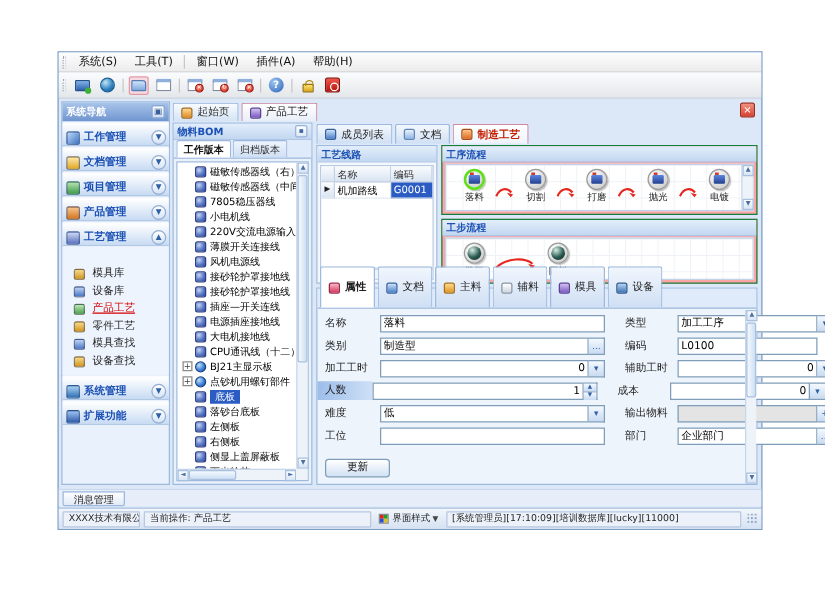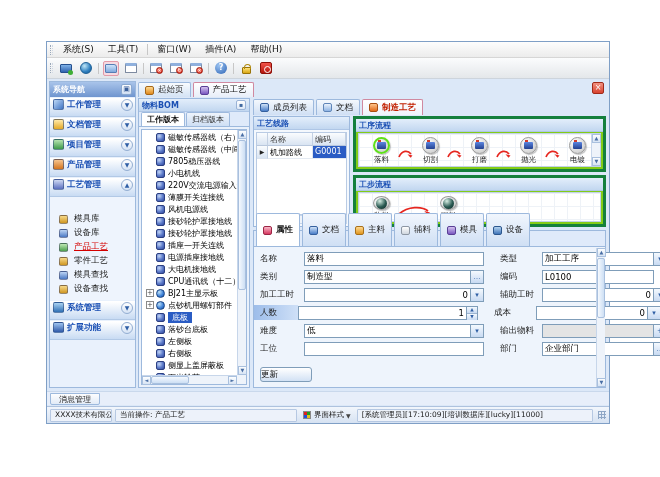--- a/index.html
+++ b/index.html
@@ -34,21 +34,21 @@
   .ic-exit::after { content:""; position:absolute; left:2.5px; top:2.5px; width:5px; height:5px; border:1.5px solid #fff; border-radius:50%; }
   
   .sidebar { position:absolute; left:2px; top:39px; width:87px; height:307px;
     background:#e9f1fc; border:1px solid #9db9dd; }
   .sb-head { height:15px; background:linear-gradient(#a9c4ea,#6f95cf); color:#fff; font-size:8px; font-weight:bold;
     display:flex; align-items:center; padding:0 3px; }
   .sb-head .spring { flex:1; }
   .sb-headbtn { width:11px; height:11px; background:linear-gradient(#fdfeff,#cfdef3); border:1px solid #8aa8cf; border-radius:2px;
     color:#3a5f9a; font-size:7px; line-height:9px; text-align:center; }
   .group { height:19px; margin-top:1px; background:linear-gradient(#ffffff,#c8dbf3); border-top:1px solid #fff; border-bottom:1px solid #b2c9e6;
-    display:flex; align-items:flex-start; padding:0 2px; }
+    display:flex; align-items:flex-end; padding:0 2px; }
   .group .glabel { flex:1; font-size:8.5px; font-weight:bold; color:#1b50b4; }
   .gicon { width:11px; height:11px; border-radius:2px; margin:0 3px 0 1px; border:1px solid rgba(40,70,120,.55); }
   .gi-work { background:linear-gradient(135deg,#bfd9f7,#3f74c4); }
   .gi-doc { background:linear-gradient(#ffe9a8,#e3a826); }
   .gi-proj { background:linear-gradient(#b5e3b0,#3f9a4a); }
   .gi-prod { background:linear-gradient(#f6c48e,#d4751f); }
   .gi-craft { background:linear-gradient(#cfd9f2,#5b6fc0); }
   .gi-sys { background:linear-gradient(#a9d2f2,#2f6fb4); }
   .gi-conf { background:linear-gradient(#e6e6e6,#8a9097); }
   .gi-ext { background:linear-gradient(#9fc4f0,#2f59a8); }
@@ -116,21 +116,21 @@
   .grow { display:flex; height:13px; font-size:8px; }
   .ghead .gcell { background:linear-gradient(#fafcfe,#d9e4f2); border-right:1px solid #c3d0e2; border-bottom:1px solid #b9c8dd; color:#333; }
   .gcell { padding:1px 2px; overflow:hidden; white-space:nowrap; }
   .gc-mark { width:11px; flex:none; background:linear-gradient(#fafcfe,#d9e4f2); border-right:1px solid #c3d0e2; border-bottom:1px solid #d9e2ee; color:#222; font-size:6px; line-height:11px; text-align:center; }
   .gc-name { width:45px; flex:none; border-right:1px solid #e0e6ef; border-bottom:1px solid #e4eaf2; }
   .gc-code { flex:1; border-bottom:1px solid #e4eaf2; }
   .gc-code.sel { background:#2a5cc4; color:#fff; }
   .hscroll { position:absolute; left:2px; right:2px; bottom:2px; height:9px; background:#eef3fa; border:1px solid #c7d6ea; display:flex; }
   
   .flows { position:absolute; left:100px; top:18px; right:0; }
-  .fpanel { position:relative; background:#84cc16; border:3px solid #15803d; }
+  .fpanel { position:relative; background:#fca5a5; border:1px solid #15803d; }
   .fcanvas { position:absolute; left:2px; top:14px; right:2px; bottom:2px; background:#fff;
     background-image:linear-gradient(to right,#eef2f7 1px,transparent 1px),linear-gradient(to bottom,#eef2f7 1px,transparent 1px);
     background-size:13px 13px; border:1px solid #c2d2e8; display:flex; padding:3px 0 0 6px; }
   .fnode { width:33px; display:flex; flex-direction:column; align-items:center; flex:none; }
   .circ { width:17px; height:17px; border-radius:50%; background:radial-gradient(circle at 32% 28%,#ffffff,#d3d3d3 75%,#b5b5b5);
     border:1px solid #9a9a9a; display:flex; align-items:center; justify-content:center; box-shadow:1px 1px 1px rgba(0,0,0,.25); }
   .fnode.sel .circ { border:2px solid #5fe01a; }
   .mach { width:9px; height:7px; background:linear-gradient(#5c86e0,#23408f); border-radius:1px; position:relative; }
   .mach::after { content:""; position:absolute; left:1px; top:-2px; width:3px; height:2px; background:#d43a2a; }
   .ball { width:11px; height:11px; border-radius:50%; background:radial-gradient(circle at 35% 28%,#d8efe4 0%,#2a5a52 55%,#0d2422 100%); }
@@ -163,21 +163,21 @@
   .inp.dis { background:#e4e4e4; }
   .bsq { width:13px; height:14px; flex:none; background:linear-gradient(#f4f9fe,#c8daf2); border:1px solid #7f9db9; border-left:none;
     color:#2f5fa5; font-size:7px; line-height:12px; text-align:center; }
   .bsq.drop::before { content:"▾"; }
   .bsq.dots::before { content:"…"; }
   .bsq.plus::before { content:"+"; }
   .spin { width:11px; height:14px; flex:none; display:flex; flex-direction:column; border:1px solid #7f9db9; border-left:none; }
   .spin span { flex:1; background:linear-gradient(#f4f9fe,#c8daf2); font-size:4.5px; line-height:6px; text-align:center; color:#2f5fa5; }
   .spin span + span { border-top:1px solid #9db4cf; }
   .updatebtn { position:absolute; left:6px; bottom:5px; width:52px; height:15px; border-radius:3px;
-    background:linear-gradient(#ffffff,#d2e1f4); border:1px solid #7f9db9; font-size:8.5px; color:#111; line-height:13px; }
+    background:linear-gradient(#ffffff,#d2e1f4); border:1px solid #7f9db9; font-size:8.5px; color:#111; text-align:center; line-height:13px; }
   .dsbv { position:absolute; top:17px; right:0; bottom:0; width:9px; background:#eef3fa; border-left:1px solid #c7d6ea; }
   
   .msgrow { position:absolute; left:0; right:0; top:349px; height:14px; background:#e7eefa; border-top:1px solid #c9d8ec; }
   .msgtab { position:absolute; left:3px; top:1px; height:12px; padding:0 8px; font-size:8px; color:#222;
     background:linear-gradient(#fdfdfe,#e2ebf7); border:1px solid #9db9dd; border-radius:0 0 2px 2px; display:flex; align-items:center; }
   .statusbar { position:absolute; left:0; right:0; top:364px; height:17px;
     background:linear-gradient(#f2f6fc,#d6e2f2); border-top:1px solid #aec2de; display:flex; align-items:center; padding:0 3px; font-size:7.5px; color:#222; }
   .spanel { height:13px; border:1px solid #b6c8e2; background:#edf2fa; border-radius:1px; display:flex; align-items:center; padding:0 4px; margin-right:3px; overflow:hidden; white-space:nowrap; }
   .sp-company { width:62px; flex:none; }
   .sp-oper { width:182px; flex:none; }

